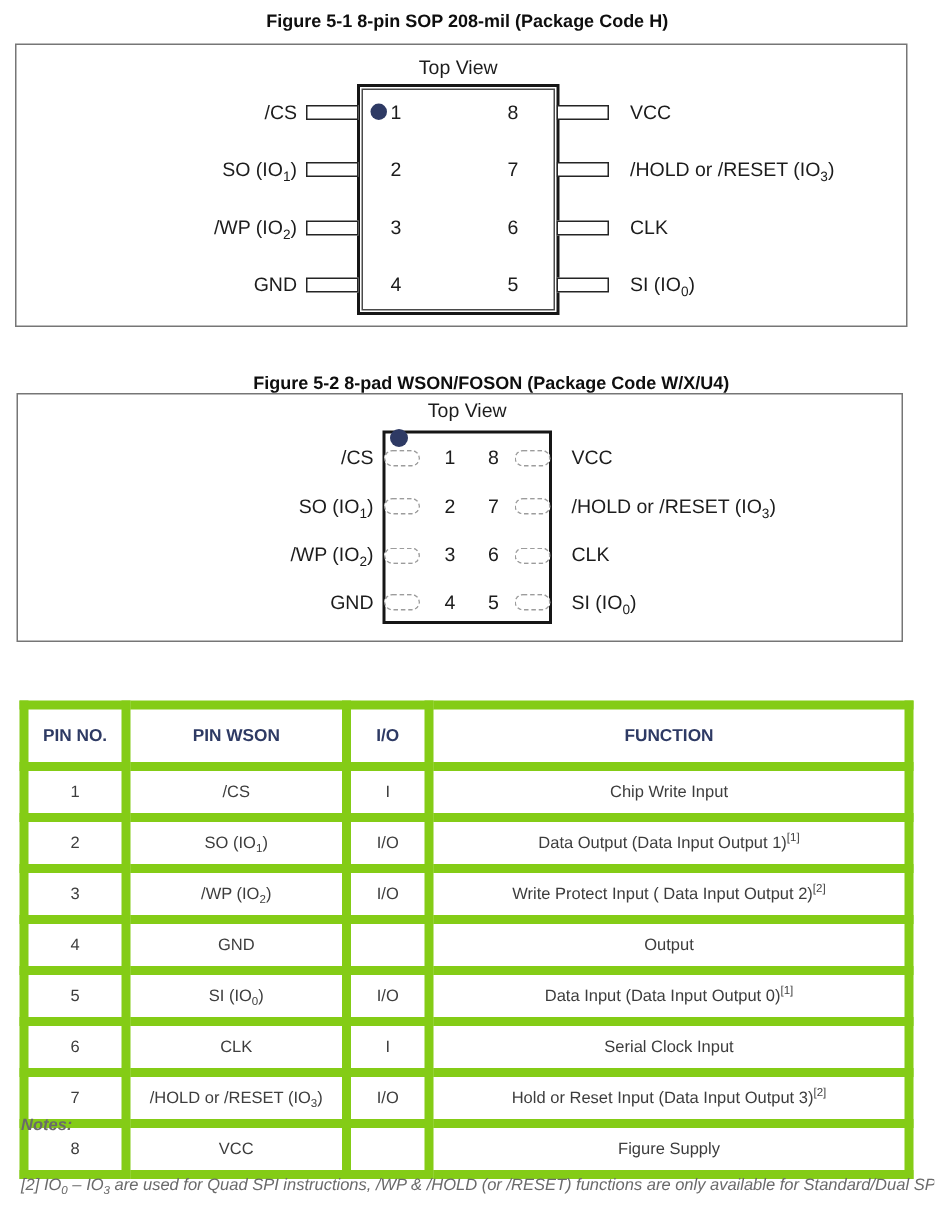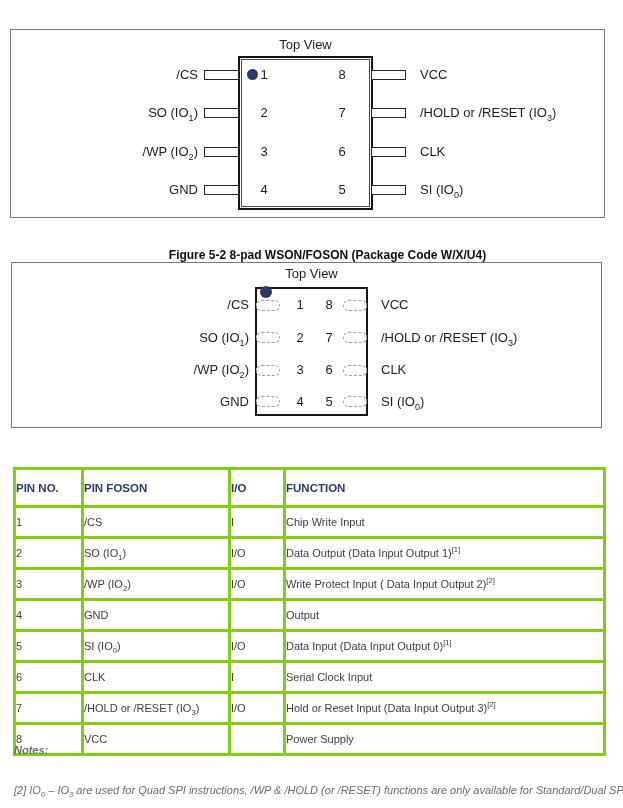--- a/index.html
+++ b/index.html
@@ -24,33 +24,34 @@
 
   .plabel{position:absolute;height:16px;line-height:16px;font-size:13px;
           color:#1c1c1c;white-space:nowrap;}
   .lab-r{text-align:right;}
   .pnum{position:absolute;width:16px;height:16px;line-height:16px;
         font-size:13px;color:#1c1c1c;text-align:center;}
 
   table.pintable{position:absolute;left:13px;top:467px;width:590px;
                  border-collapse:collapse;table-layout:fixed;
                  font-size:11px;color:#3d3d3d;}
-  .pintable th,.pintable td{border:3px solid #84cc16;text-align:left;
+  .pintable th,.pintable td{border:6px solid #84cc16;text-align:center;
                  vertical-align:middle;padding:0;}
   .pintable th{height:35px;color:#2e3a64;font-weight:bold;font-size:11.5px;}
   .pintable td{height:28px;font-weight:normal;}
 
   .notes{position:absolute;left:14px;font-size:11px;font-style:italic;
          color:#6a6a6a;white-space:nowrap;}
 </style>
 </head>
 <body>
 
 <div class="page">
 
+  <div class="fig-title" style="top:7px;">Figure 5-1 8-pin SOP 208-mil (Package Code H)</div>
 
   <div class="fig-frame" style="left:10px;top:29px;width:595px;height:189px;"></div>
 
   <div class="topview" style="left:238px;top:37px;width:135px;">Top View</div>
 
   <div class="pkg" style="left:238px;top:56px;width:135px;height:154px;">
     <div class="pkg-inner"></div>
   </div>
   <div class="dot" style="left:247px;top:69px;width:11px;height:11px;"></div>
 
@@ -124,21 +125,21 @@
   <table class="pintable">
     <colgroup>
       <col style="width:68px;">
         <col style="width:147px;">
         <col style="width:55px;">
         <col style="width:320px;">
     </colgroup>
     <thead>
       <tr>
         <th>PIN NO.</th>
-        <th>PIN FOSON</th>
+        <th>PIN WSON</th>
         <th>I/O</th>
         <th>FUNCTION</th>
       </tr>
     </thead>
     <tbody>
       <tr>
         <td>1</td>
         <td>/CS</td>
         <td>I</td>
         <td>Chip Write Input</td>
@@ -176,21 +177,21 @@
       <tr>
         <td>7</td>
         <td>/HOLD or /RESET (IO<sub>3</sub>)</td>
         <td>I/O</td>
         <td>Hold or Reset Input (Data Input Output 3)<sup>[2]</sup></td>
       </tr>
       <tr>
         <td>8</td>
         <td>VCC</td>
         <td></td>
-        <td>Power Supply</td>
+        <td>Figure Supply</td>
       </tr>
     </tbody>
   </table>
 
   <div class="notes" style="top:744px;font-weight:bold;">Notes:</div>
   <div class="notes" style="top:784px;">[2] IO<sub>0</sub> – IO<sub>3</sub> are used for Quad SPI instructions, /WP &amp; /HOLD (or /RESET) functions are only available for Standard/Dual SPI.</div>
 
 </div>
 
 </body></html>

